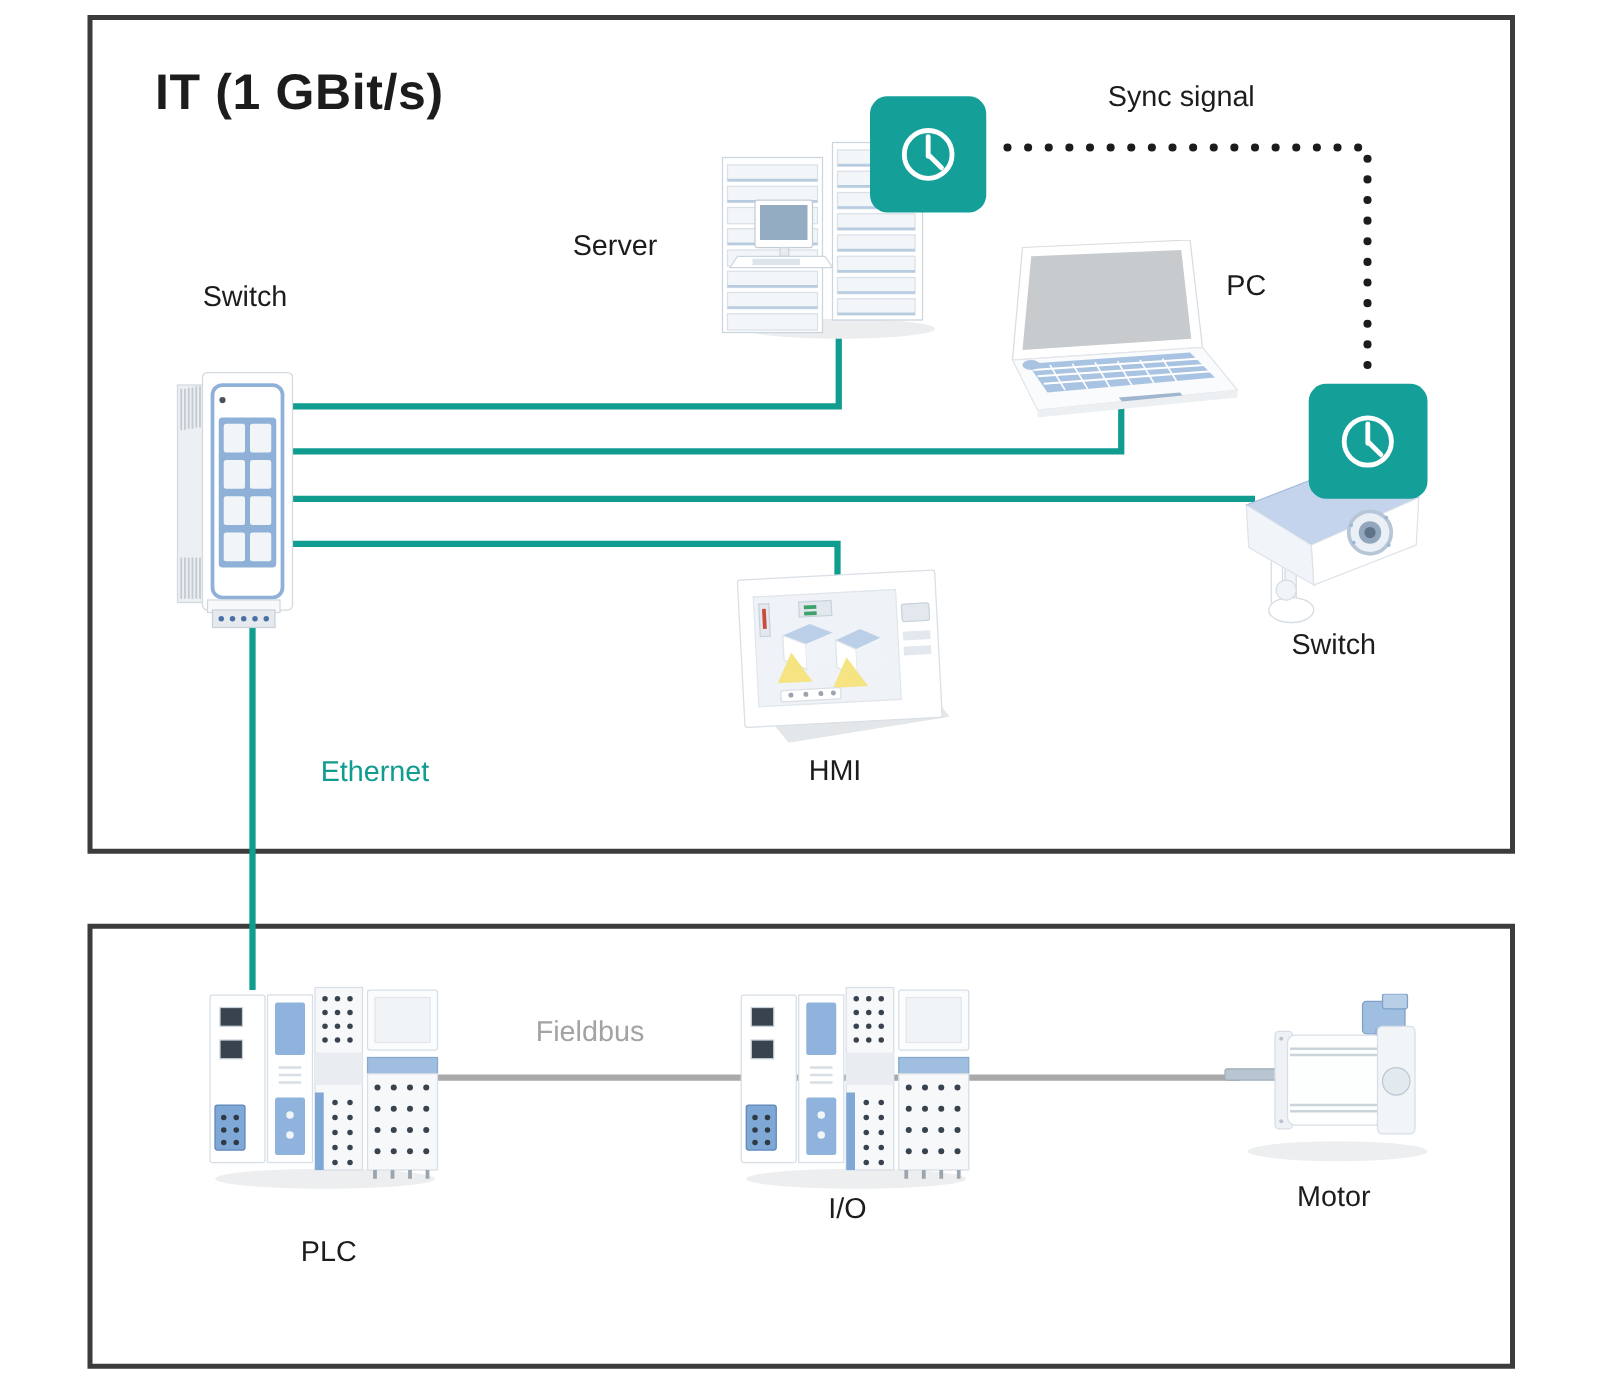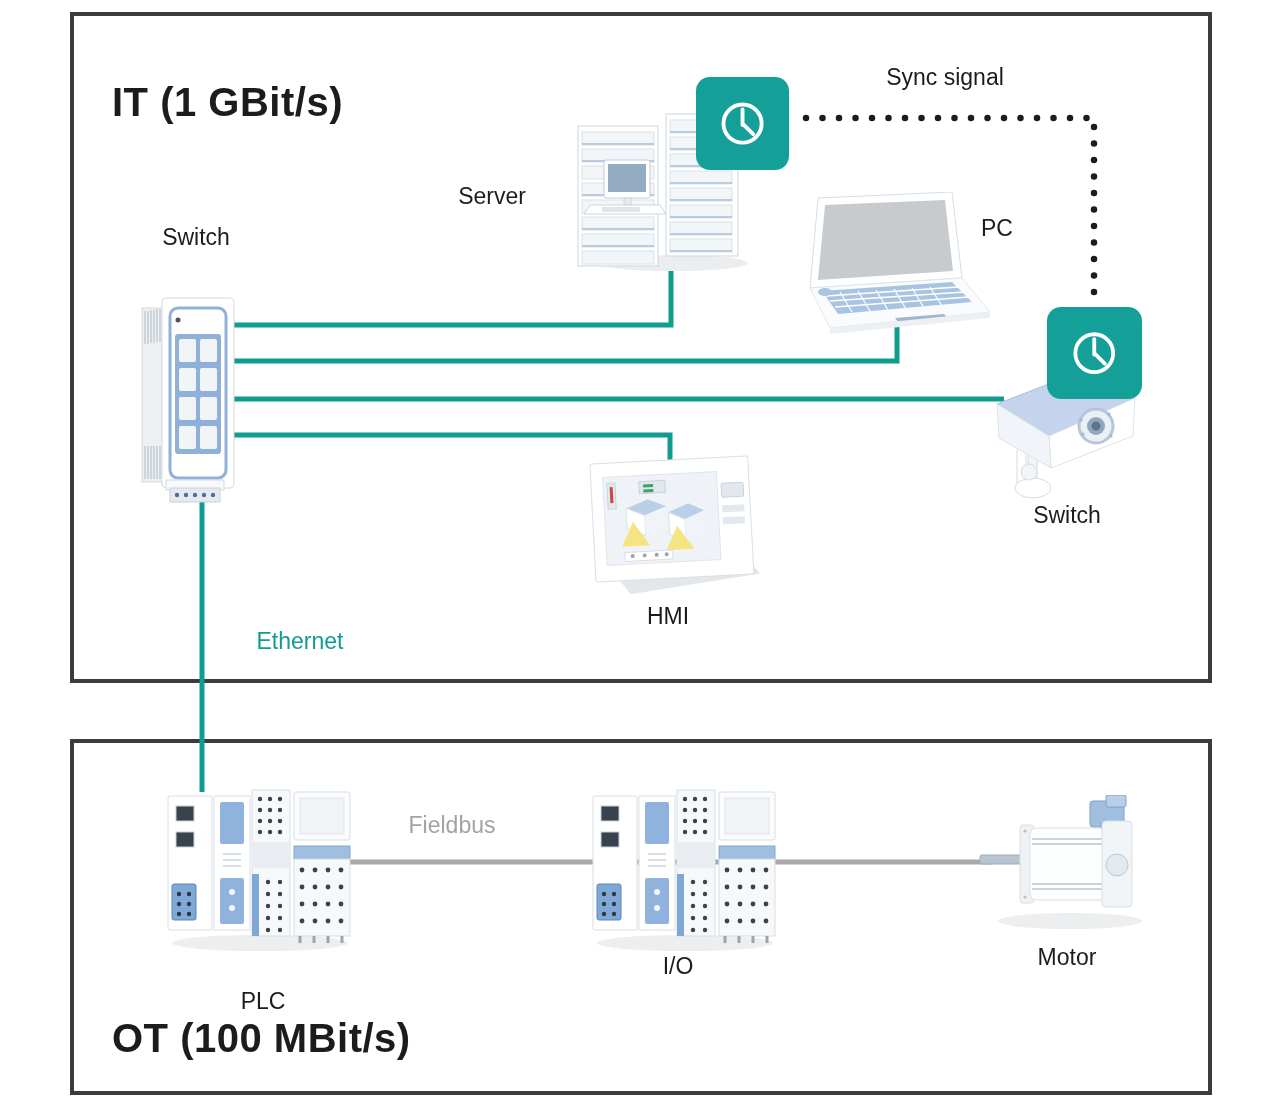--- a/index.html
+++ b/index.html
@@ -9,25 +9,25 @@
   }
   html,body{margin:0;padding:0;background:#fff;}
   .canvas{
     position:relative;width:1280px;height:1116px;background:#ffffff;overflow:hidden;
     font-family:"Liberation Sans",sans-serif;color:var(--text_dark);
   }
   .zone-box{position:absolute;border:4px solid var(--box_border);box-sizing:border-box;background:transparent;z-index:1;}
   #it-box{left:70px;top:12px;width:1142px;height:671px;}
   #ot-box{left:70px;top:739px;width:1142px;height:356px;}
   .zone-title{position:absolute;font-size:40px;font-weight:bold;letter-spacing:.5px;z-index:6;white-space:nowrap;}
-  #it-title{left:112px;top:52px;margin-top:28px;}
+  #it-title{left:124px;top:52px;}
   #ot-title{left:112px;top:1016px;}
   .label{position:absolute;font-size:23px;text-align:center;z-index:6;white-space:nowrap;}
-  .label.teal{color:var(--accent_teal);margin-top:24px;}
-  .label.gray{color:var(--fieldbus_text_gray);}
+  .label.teal{color:var(--accent_teal);}
+  .label.gray{color:var(--fieldbus_text_gray);padding-left:20px;}
   #lines-svg{position:absolute;left:0;top:0;z-index:2;pointer-events:none;}
   .teal-line{stroke:var(--accent_teal);stroke-width:5;fill:none;}
   .gray-line{stroke:var(--fieldbus_gray);stroke-width:5;fill:none;}
   .dotted-line{stroke:var(--text_dark);stroke-width:6.5;fill:none;stroke-dasharray:0 16.5;stroke-linecap:round;}
   .device{position:absolute;z-index:3;}
   .device svg{display:block;width:100%;height:100%;}
   .clock-icon{position:absolute;z-index:4;background:var(--icon_teal);border-radius:14px;display:flex;align-items:center;justify-content:center;}
   #clock-server{left:696px;top:77px;width:93px;height:93px;}
   #clock-camera{left:1047px;top:307px;width:95px;height:92px;}
   .clock-icon svg{width:70%;height:70%;}
@@ -278,21 +278,20 @@
     </svg>
   </div>
   <div class="clock-icon" id="clock-camera">
     <svg viewBox="0 0 92 92">
       <circle cx="46" cy="46" r="27" fill="none" stroke="#FFFFFF" stroke-width="5.5"></circle>
       <path d="M46 48V26 M46 46L61 61" stroke="#FFFFFF" stroke-width="5.5" stroke-linecap="round" fill="none"></path>
     </svg>
   </div>
 
   <div class="zone-title" id="it-title">IT (1 GBit/s)</div>
-  <div class="zone-title" id="ot-title">OT (100 MBit/s)</div>
 
   <div class="label" style="left:795px;top:64px;width:300px">Sync signal</div>
   <div class="label" style="left:96px;top:224px;width:200px">Switch</div>
   <div class="label" style="left:917px;top:215px;width:160px">PC</div>
   <div class="label" style="left:392px;top:183px;width:200px">Server</div>
   <div class="label" style="left:967px;top:502px;width:200px">Switch</div>
   <div class="label" style="left:568px;top:603px;width:200px">HMI</div>
   <div class="label teal" style="left:200px;top:604px;width:200px">Ethernet</div>
 
   <div class="label gray" style="left:352px;top:812px;width:200px">Fieldbus</div>

